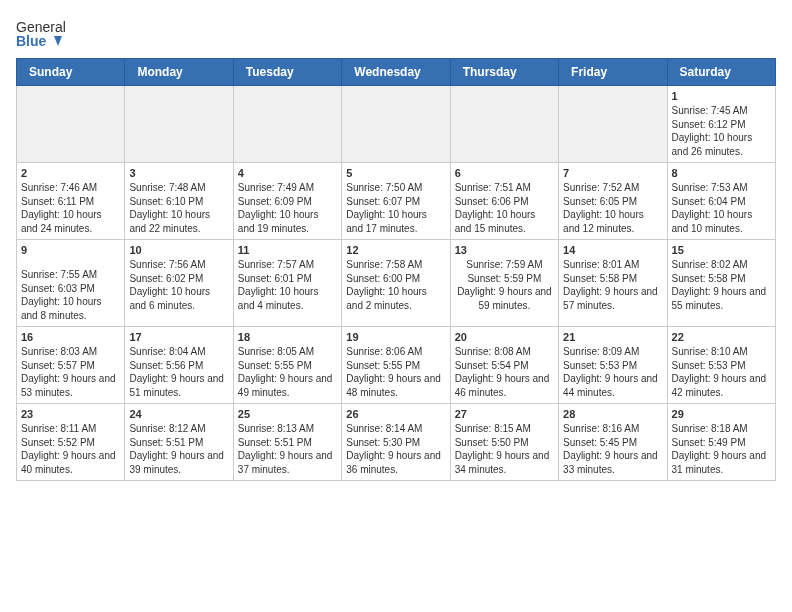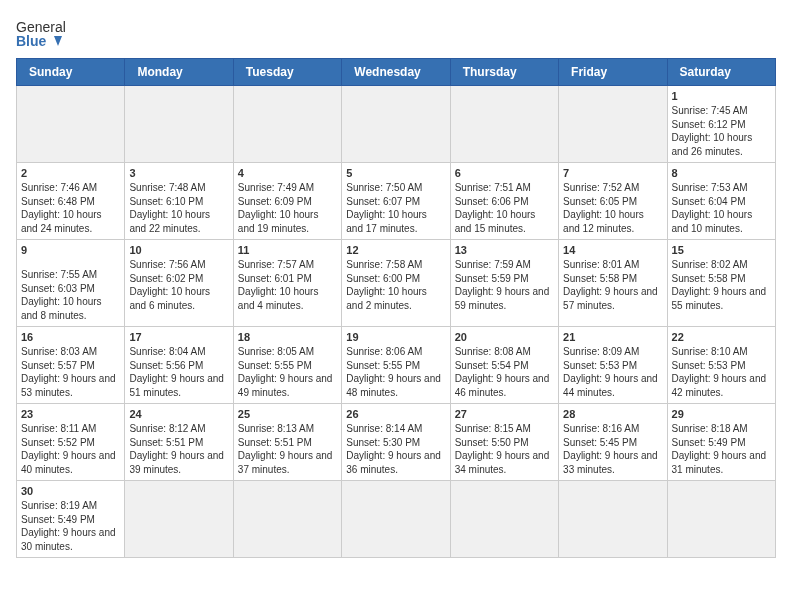--- a/index.html
+++ b/index.html
@@ -114,21 +114,21 @@
           <span class="day-number">1</span>
           <div class="day-info" style="white-space: pre-line;">Sunrise: 7:45 AM
 Sunset: 6:12 PM
 Daylight: 10 hours and 26 minutes.</div>
         </td>
       </tr>
       <tr>
         <td>
           <span class="day-number">2</span>
           <div class="day-info" style="white-space: pre-line;">Sunrise: 7:46 AM
-Sunset: 6:48 PM
+Sunset: 6:11 PM
 Daylight: 10 hours and 24 minutes.</div>
         </td>
         <td>
           <span class="day-number">3</span>
           <div class="day-info" style="white-space: pre-line;">Sunrise: 7:48 AM
 Sunset: 6:10 PM
 Daylight: 10 hours and 22 minutes.</div>
         </td>
         <td>
           <span class="day-number">4</span>
@@ -181,21 +181,21 @@
 Daylight: 10 hours and 4 minutes.</div>
         </td>
         <td>
           <span class="day-number">12</span>
           <div class="day-info" style="white-space: pre-line;">Sunrise: 7:58 AM
 Sunset: 6:00 PM
 Daylight: 10 hours and 2 minutes.</div>
         </td>
         <td>
           <span class="day-number">13</span>
-          <div class="day-info" style="white-space: pre-line;">Sunrise: 7:59 AM
+          <div class="day-info" style="white-space: pre-line; text-align: center;">Sunrise: 7:59 AM
 Sunset: 5:59 PM
 Daylight: 9 hours and 59 minutes.</div>
         </td>
         <td>
           <span class="day-number">14</span>
           <div class="day-info" style="white-space: pre-line;">Sunrise: 8:01 AM
 Sunset: 5:58 PM
 Daylight: 9 hours and 57 minutes.</div>
         </td>
         <td>
@@ -286,28 +286,14 @@
 Sunset: 5:45 PM
 Daylight: 9 hours and 33 minutes.</div>
         </td>
         <td>
           <span class="day-number">29</span>
           <div class="day-info" style="white-space: pre-line;">Sunrise: 8:18 AM
 Sunset: 5:49 PM
 Daylight: 9 hours and 31 minutes.</div>
         </td>
       </tr>
-      <tr>
-        <td>
-          <span class="day-number">30</span>
-          <div class="day-info" style="white-space: pre-line;">Sunrise: 8:19 AM
-Sunset: 5:49 PM
-Daylight: 9 hours and 30 minutes.</div>
-        </td>
-        <td class="empty"></td>
-        <td class="empty"></td>
-        <td class="empty"></td>
-        <td class="empty"></td>
-        <td class="empty"></td>
-        <td class="empty"></td>
-      </tr>
     </tbody>
 </table>
 
 </body></html>

